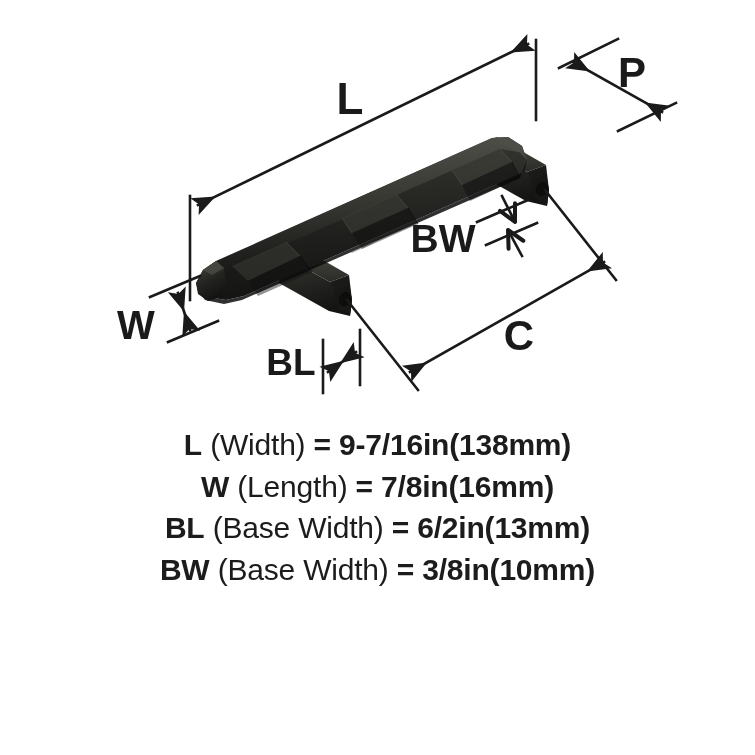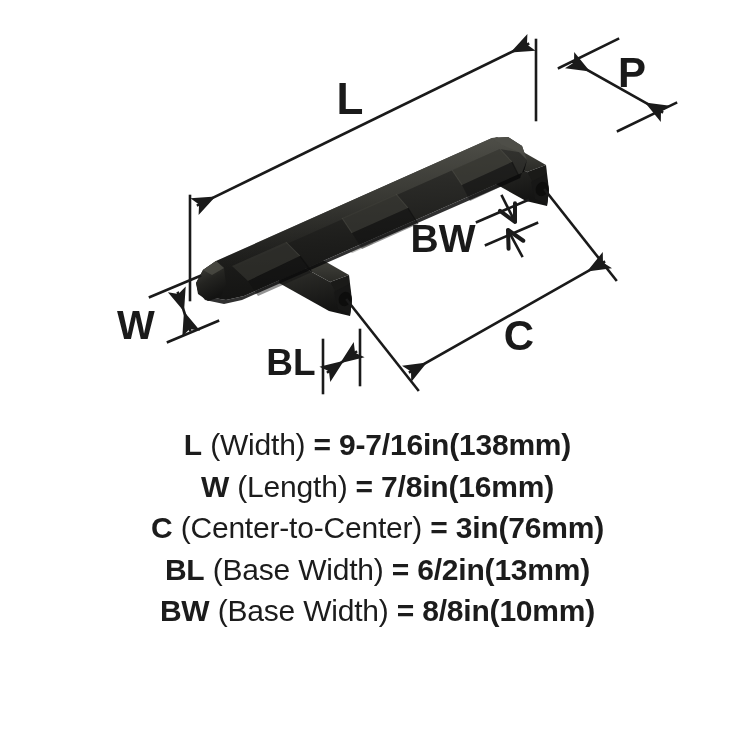--- a/index.html
+++ b/index.html
@@ -251,26 +251,23 @@
 
     <div class="spec-row">
       <span class="code">L</span><span> </span><span class="name">(Width)</span><span> </span><span class="eq">=</span><span> </span><span class="val">9-7/16in</span><span class="metric">(138mm)</span>
     </div>
 
     <div class="spec-row">
       <span class="code">W</span><span> </span><span class="name">(Length)</span><span> </span><span class="eq">=</span><span> </span><span class="val">7/8in</span><span class="metric">(16mm)</span>
     </div>
 
 
-    <div class="spec-row">
-      <span class="code">C</span><span> </span><span class="name">(Center-to-Center)</span><span> </span><span class="eq">=</span><span> </span><span class="val">3in</span><span class="metric">(76mm)</span>
-    </div>
 
     <div class="spec-row">
       <span class="code">BL</span><span> </span><span class="name">(Base Width)</span><span> </span><span class="eq">=</span><span> </span><span class="val">6/2in</span><span class="metric">(13mm)</span>
     </div>
 
     <div class="spec-row">
-      <span class="code">BW</span><span> </span><span class="name">(Base Width)</span><span> </span><span class="eq">=</span><span> </span><span class="val">8/8in</span><span class="metric">(10mm)</span>
+      <span class="code">BW</span><span> </span><span class="name">(Base Width)</span><span> </span><span class="eq">=</span><span> </span><span class="val">3/8in</span><span class="metric">(10mm)</span>
     </div>
 
   </div>
 </div>
 
 </body></html>

